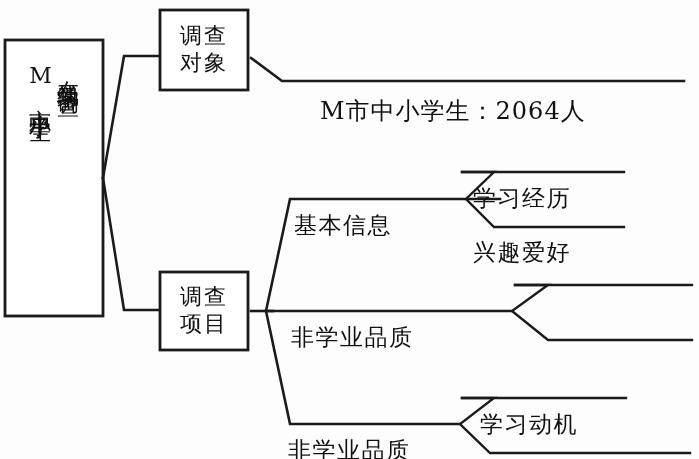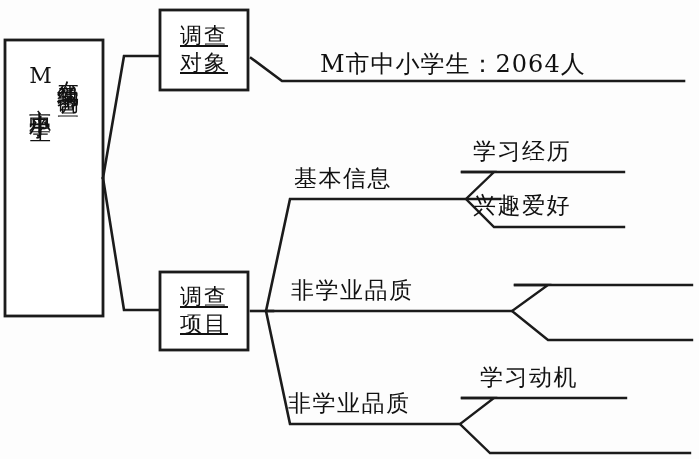--- a/index.html
+++ b/index.html
@@ -37,20 +37,21 @@
     stroke:#1b1b1b;
     stroke-width:2.8;
   }
   
   .lbl{
     position:absolute;
     color:#111111;
     font-family:"DejaVu Serif","Liberation Serif",serif;
     white-space:nowrap;
     letter-spacing:0.5px;
+    margin-top:47px;
   }
   .root-box{
     position:absolute;
     left:5px; top:40px;
     width:98px; height:276px;
     display:flex;
     flex-direction:row;
     align-items:center;
     justify-content:center;
     gap:2px;
@@ -72,21 +73,20 @@
     position:absolute;
     display:flex;
     flex-direction:column;
     align-items:center;
     justify-content:center;
     font-family:"DejaVu Serif","Liberation Serif",serif;
     font-size:22px;
     line-height:1.22;
     letter-spacing:2px;
     color:#111111;
-    text-decoration:underline;
   }
   #box-subject-text{ left:160px; top:10px; width:88px; height:80px; }
   #box-items-text{ left:160px; top:272px; width:88px; height:78px; }
 
   .mid-lbl{ font-size:23px; letter-spacing:1.5px; }
   .leaf-lbl{ font-size:23px; letter-spacing:1.5px; }
   .detail-lbl{ font-size:24px; letter-spacing:1px; }
 </style>
 </head>
 <body>

